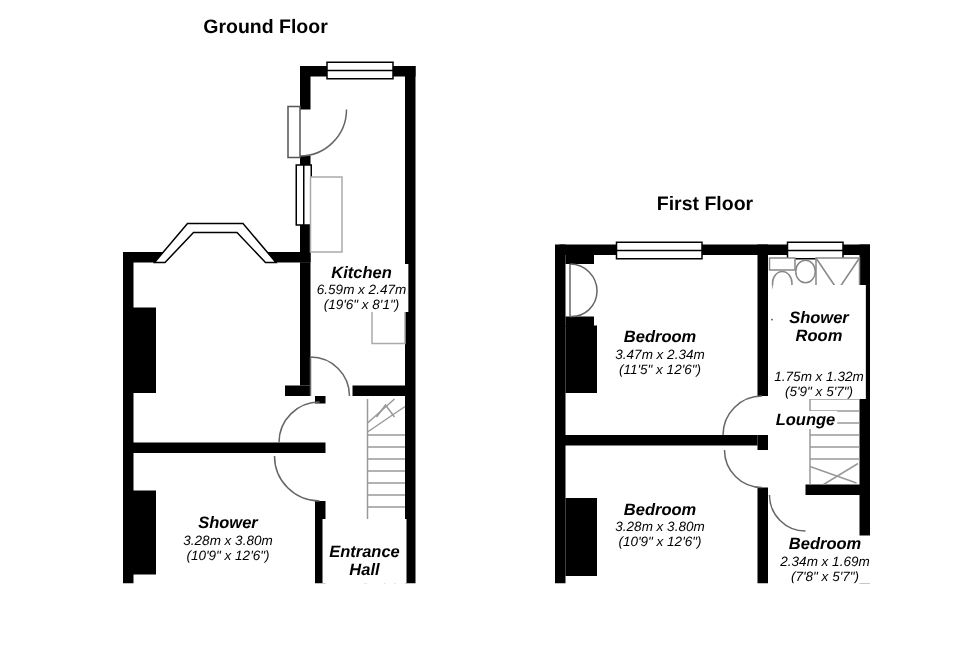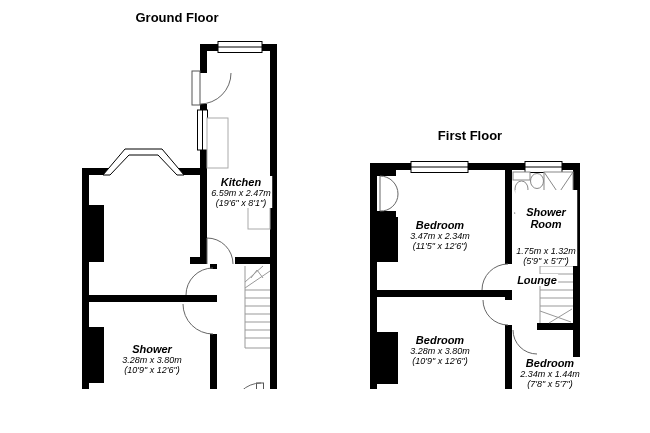--- a/index.html
+++ b/index.html
@@ -169,20 +169,23 @@
 <div class="room-label" style="left:241px;top:176px">
   <div class="rname">Kitchen</div>
   <div class="rdim">6.59m x 2.47m</div>
   <div class="rdim">(19'6" x 8'1")</div>
 </div>
 <div class="room-label" style="left:152px;top:343px">
   <div class="rname">Shower</div>
   <div class="rdim">3.28m x 3.80m</div>
   <div class="rdim">(10'9" x 12'6")</div>
 </div>
+<div class="room-label" style="left:243px;top:346px">
+  <div class="rname wrap">Entrance Hall</div>
+</div>
 
 <div class="room-label" style="left:440px;top:219px">
   <div class="rname">Bedroom</div>
   <div class="rdim">3.47m x 2.34m</div>
   <div class="rdim">(11'5" x 12'6")</div>
 </div>
 <div class="room-label" style="left:546px;top:190px">
   <div class="rname wrap">Shower Room</div>
   <div class="rdim">1.75m x 1.32m</div>
   <div class="rdim">(5'9" x 5'7")</div>
@@ -190,17 +193,17 @@
 <div class="room-label" style="left:537px;top:274px">
   <div class="rname">Lounge</div>
 </div>
 <div class="room-label" style="left:440px;top:334px">
   <div class="rname">Bedroom</div>
   <div class="rdim">3.28m x 3.80m</div>
   <div class="rdim">(10'9" x 12'6")</div>
 </div>
 <div class="room-label" style="left:550px;top:357px">
   <div class="rname">Bedroom</div>
-  <div class="rdim">2.34m x 1.44m</div>
+  <div class="rdim">2.34m x 1.69m</div>
   <div class="rdim">(7'8" x 5'7")</div>
 </div>
 
 </div>
 
 </body></html>

